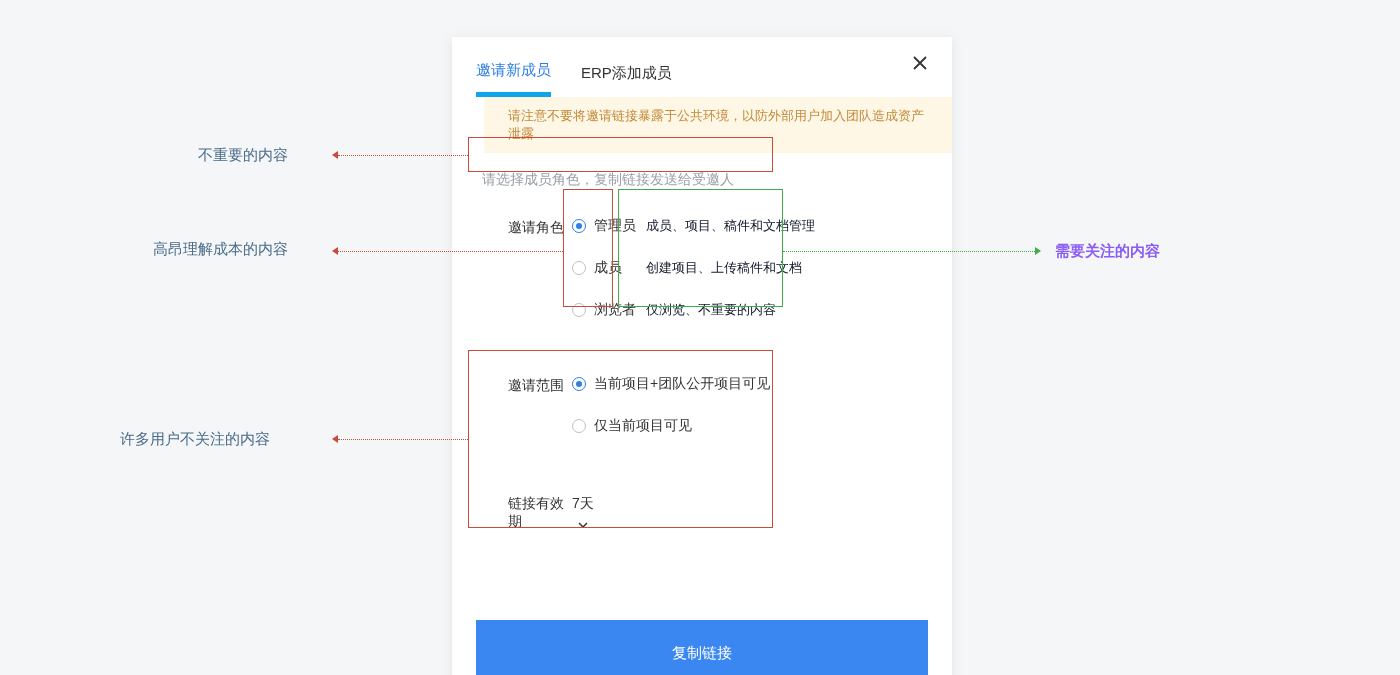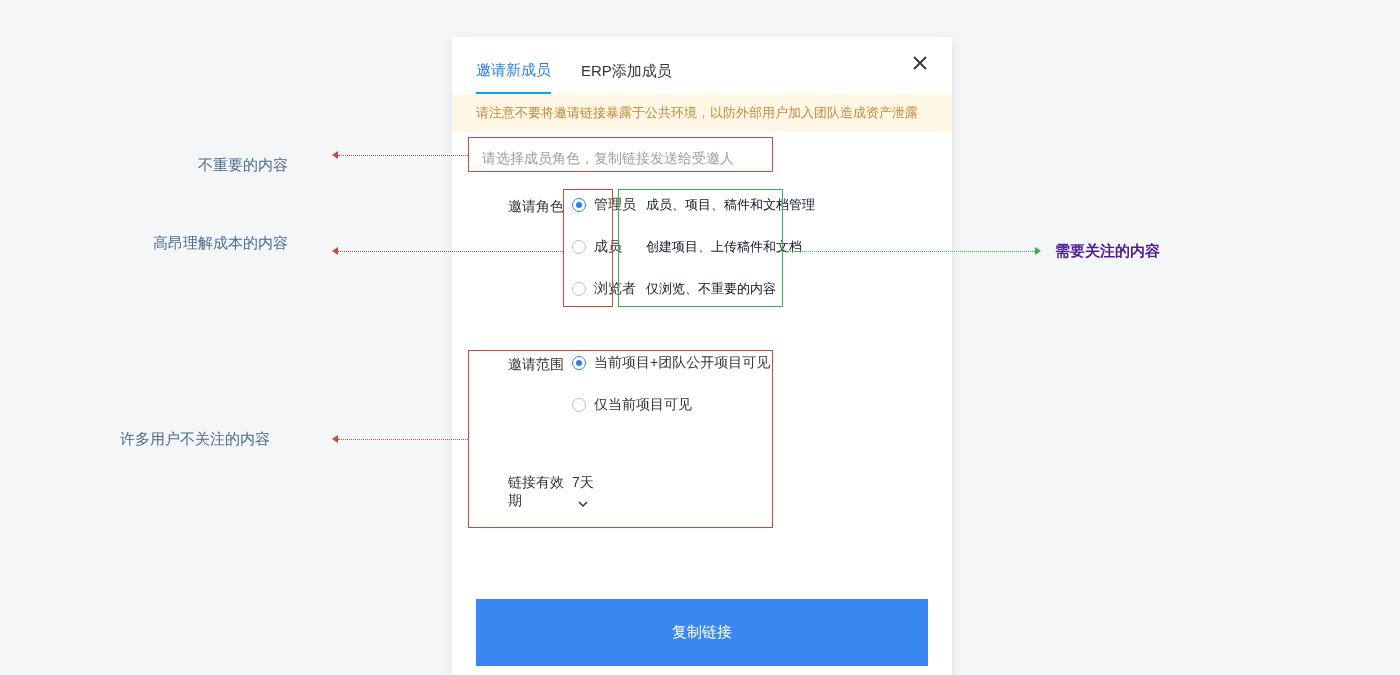--- a/index.html
+++ b/index.html
@@ -32,35 +32,36 @@
 .tab {
   padding: 8px 0 12px 0;
   margin-right: 30px;
   cursor: pointer;
   color: #333;
   font-size: 15px;
 }
 .tab.active {
   color: #2d7fe8;
   font-weight: 500;
-  border-bottom: 2px solid #0ea5e9;
+  border-bottom: 5px solid #0ea5e9;
 }
 .close {
   position: absolute;
   right: 24px;
   top: 18px;
   cursor: pointer;
 }
 .close svg { display: block; }
 
 .warning-bar {
   background: #fff7e6;
   color: #c28a3a;
   font-size: 13px;
   padding: 10px 24px;
+  margin-left: 32px;
 }
 
 .body {
   padding: 14px 24px 20px 24px;
 }
 
 .hint-box {
   color: #9aa0a6;
   font-size: 14px;
   padding: 4px 6px;
@@ -148,21 +149,21 @@
 }
 .box-red { border: 1px solid #c94b3a; }
 .box-green { border: 1px solid #3fae4a; }
 
 
 .anno-label {
   position: absolute;
   font-size: 15px;
   color: #4a6b8a;
 }
-.anno-label.bold { color: #4c1d95; font-weight: 700; }
+.anno-label.bold { color: #8b5cf6; font-weight: 700; }
 .dot-line {
   position: absolute;
   height: 0;
   border-top: 1px dotted;
 }
 .dot-red { border-color: #c94b3a; }
 .dot-green { border-color: #3fae4a; }
 .arrow {
   position: absolute;
   width: 0; height: 0;
@@ -244,25 +245,25 @@
   <div class="footer">
     <button class="primary-btn">复制链接</button>
   </div>
 </div>
 
 <div class="anno-box box-red" style="left:468px; top:137px; width:305px; height:35px"></div>
 <div class="anno-box box-red" style="left:563px; top:189px; width:50px; height:118px"></div>
 <div class="anno-box box-green" style="left:618px; top:189px; width:165px; height:118px"></div>
 <div class="anno-box box-red" style="left:468px; top:350px; width:305px; height:178px"></div>
 
-<div class="anno-label" style="left:198px; top:156px">不重要的内容</div>
+<div class="anno-label" style="left:198px; top:146px">不重要的内容</div>
 <div class="arrow left-red" style="left:332px; top:151px"></div>
 <div class="dot-line dot-red" style="left:338px; top:155px; width:130px"></div>
 
-<div class="anno-label" style="left:153px; top:234px">高昂理解成本的内容</div>
+<div class="anno-label" style="left:153px; top:240px">高昂理解成本的内容</div>
 <div class="arrow left-red" style="left:332px; top:247px"></div>
 <div class="dot-line dot-red" style="left:338px; top:251px; width:225px"></div>
 
 <div class="anno-label" style="left:120px; top:430px">许多用户不关注的内容</div>
 <div class="arrow left-red" style="left:332px; top:435px"></div>
 <div class="dot-line dot-red" style="left:338px; top:439px; width:130px"></div>
 
 <div class="dot-line dot-green" style="left:783px; top:251px; width:252px"></div>
 <div class="arrow right-green" style="left:1035px; top:247px"></div>
 <div class="anno-label bold" style="left:1055px; top:242px">需要关注的内容</div>

